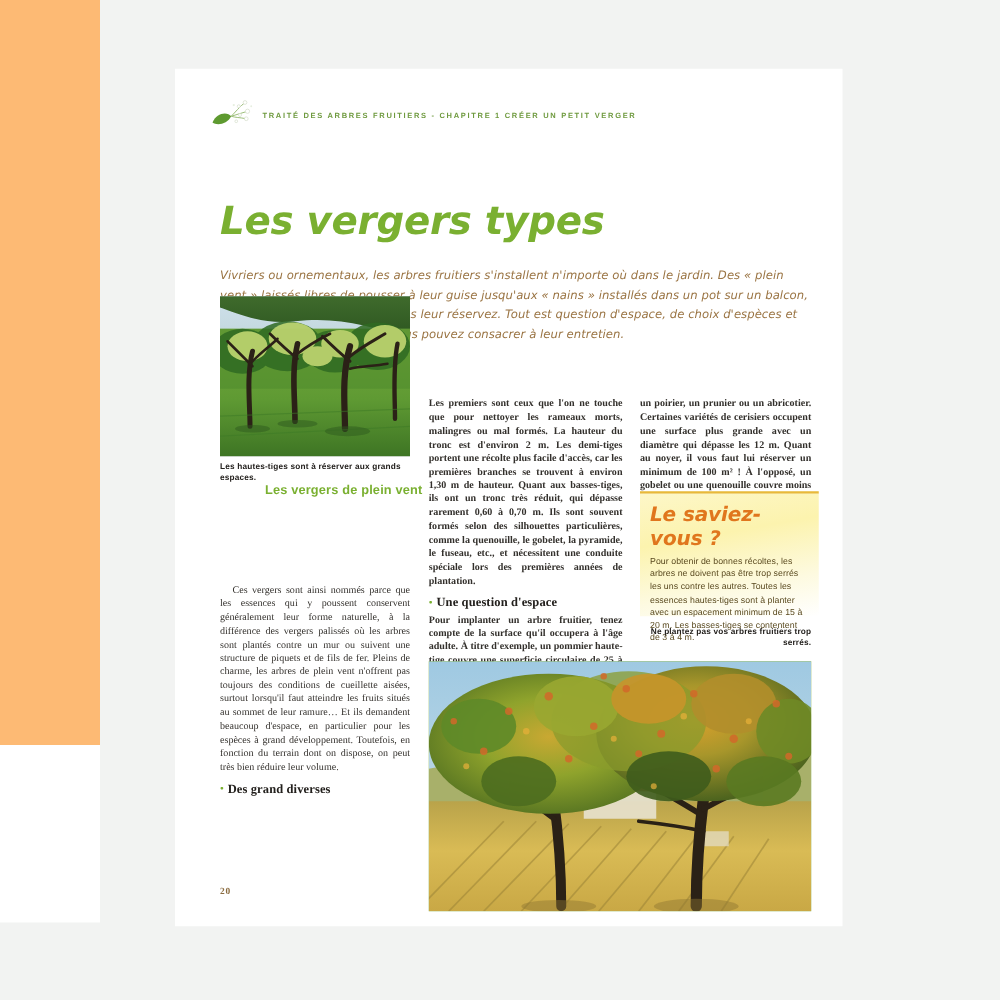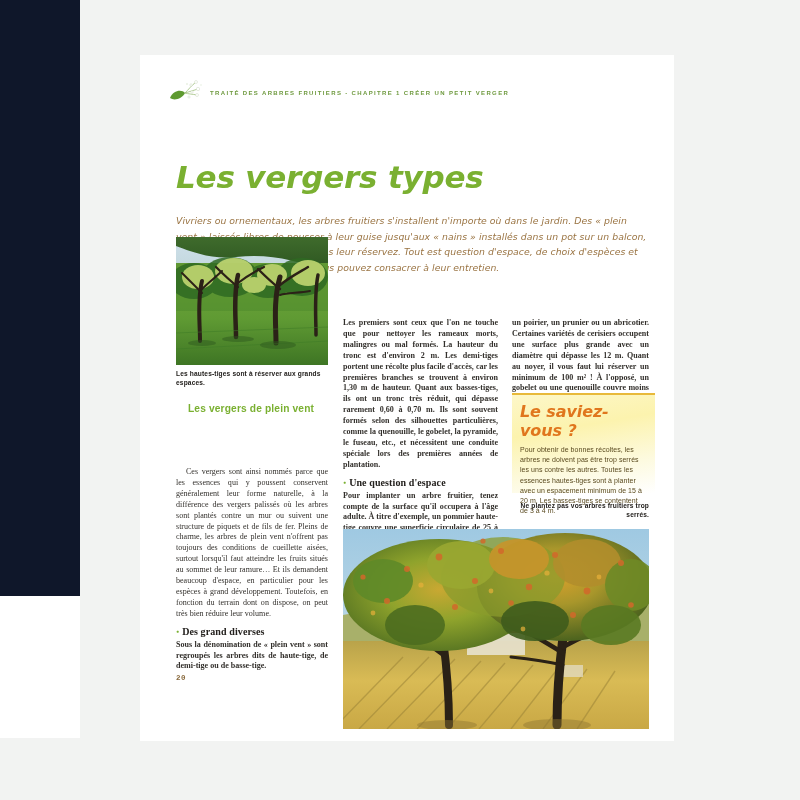--- a/index.html
+++ b/index.html
@@ -10,21 +10,21 @@
     background: #ffffff;
     font-family: "Liberation Serif", serif;
     overflow: hidden;
   }
 
   
   #canvas {
     position: relative;
     width: 800px;
     height: 596px;
-    background: #0f172a;
+    background: #fdba74;
   }
   
   .backdrop {
     position: absolute;
     left: 80px;
     top: 0px;
     width: 720px;
     height: 782px;
     background: #f2f3f2;
   }
@@ -147,21 +147,21 @@
   .cap1 { position: absolute; left: 36px; top: 314px; width: 152px; }
   .cap2 { position: absolute; left: 372px; top: 446px; width: 137px; text-align: right; }
 
   .subhead {
     font-family: "Liberation Sans", sans-serif;
     font-size: 10.2px;
     font-weight: bold;
     color: #7ab031;
     letter-spacing: 0.15px;
   }
-  .subhead-left { position: absolute; left: 48px; top: 348px; width: 150px; }
+  .subhead-left { position: absolute; left: 48px; top: 332px; width: 150px; text-align: right; }
 
   .bullethead {
     font-family: "Liberation Serif", serif;
     font-weight: bold;
     font-size: 10px;
     color: #23201d;
     letter-spacing: 0.1px;
   }
   .bullethead::before {
     content: "\25CF";
@@ -200,22 +200,22 @@
   .savez-body {
     font-family: "Liberation Sans", sans-serif;
     font-size: 7.0px;
     line-height: 10.2px;
     color: #5a4a20;
     letter-spacing: 0.05px;
   }
 
   .folio {
     position: absolute;
-    left: 36px; top: 619px;
-    font-family: Liberation Mono, monospace;
+    left: 36px; top: 653px;
+    font-family: Liberation Serif, serif;
     font-weight: bold;
     font-size: 7.5px;
     color: #8a6b3f;
     letter-spacing: 0.6px;
   }
 
   .gap { height: 7px; }
 </style>
 </head>
 <body>
@@ -309,21 +309,20 @@
     </div>
 
     <div class="caption cap1">Les hautes-tiges sont à réserver aux grands espaces.</div>
 
     <div class="subhead subhead-left">Les vergers de plein vent</div>
 
     <div class="col col-left" style="top:380px;margin-top:32px;">
       <p>Ces vergers sont ainsi nommés parce que les essences qui y poussent conservent généralement leur forme naturelle, à la différence des vergers palissés où les arbres sont plantés contre un mur ou suivent une structure de piquets et de fils de fer. Pleins de charme, les arbres de plein vent n'offrent pas toujours des conditions de cueillette aisées, surtout lorsqu'il faut atteindre les fruits situés au sommet de leur ramure… Et ils demandent beaucoup d'espace, en particulier pour les espèces à grand développement. Toutefois, en fonction du terrain dont on dispose, on peut très bien réduire leur volume.</p>
       <div class="gap"></div>
       <div class="bullethead">Des grand diverses</div>
-      <p class="noind" style="margin-top:2px;">Sous la dénomination de « plein vent » sont regroupés les arbres dits de haute-tige, de demi-tige ou de basse-tige.</p>
     </div>
 
     <div class="col col-mid">
       <p class="noind">Les premiers sont ceux que l'on ne touche que pour nettoyer les rameaux morts, malingres ou mal formés. La hauteur du tronc est d'environ 2 m. Les demi-tiges portent une récolte plus facile d'accès, car les premières branches se trouvent à environ 1,30 m de hauteur. Quant aux basses-tiges, ils ont un tronc très réduit, qui dépasse rarement 0,60 à 0,70 m. Ils sont souvent formés selon des silhouettes particulières, comme la quenouille, le gobelet, la pyramide, le fuseau, etc., et nécessitent une conduite spéciale lors des premières années de plantation.</p>
       <div class="gap"></div>
       <div class="bullethead">Une question d'espace</div>
       <p class="noind" style="margin-top:2px;">Pour implanter un arbre fruitier, tenez compte de la surface qu'il occupera à l'âge adulte. À titre d'exemple, un pommier haute-tige couvre une superficie circulaire de 25 à 20 m². Il en est de même pour</p>
     </div>
 
     <div class="col col-right">

